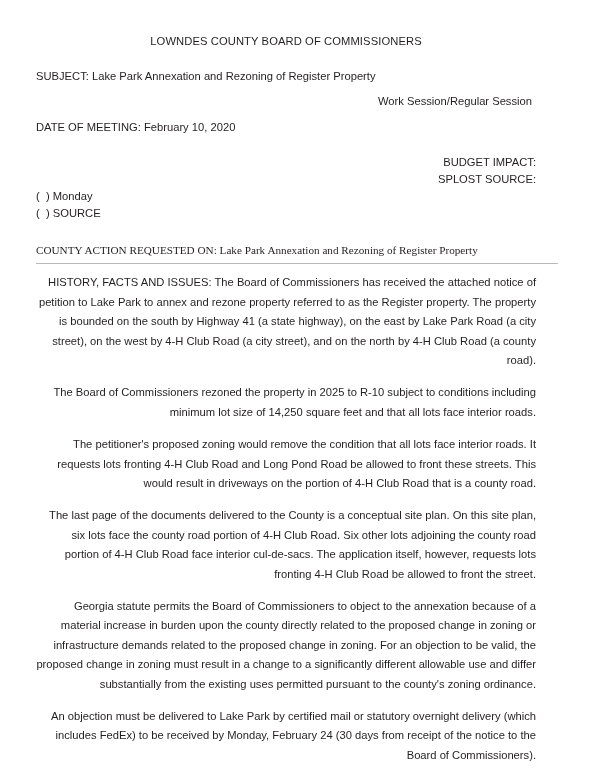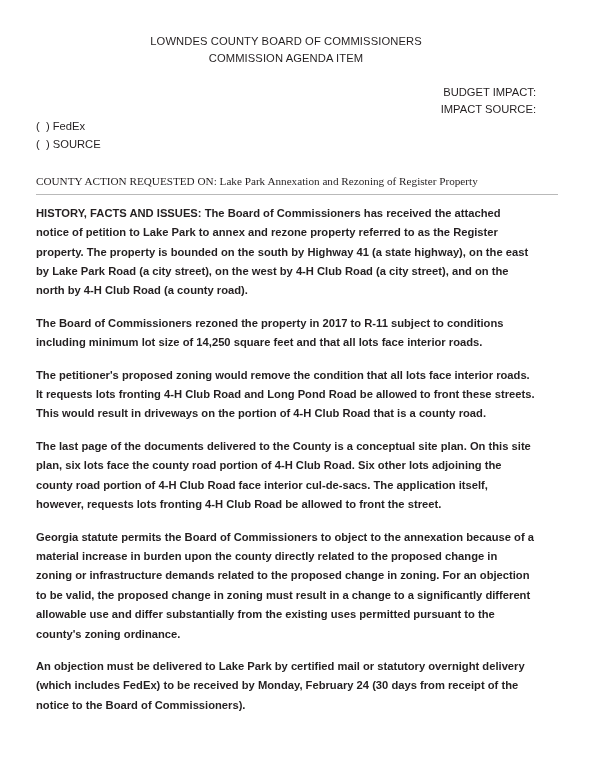--- a/index.html
+++ b/index.html
@@ -93,56 +93,59 @@
     width: 522px;
     margin-top: 1px;
   }
   .body-block {
     margin-top: 9px;
   }
   .para {
     font-size: 11.2px;
     line-height: 19.4px;
     color: #231f20;
-    text-align: left;
+    text-align: right;
     margin: 0 0 13px 0;
     max-width: 526px;
-    font-weight: bold;
   }
   .para:last-child {
     margin-bottom: 0;
   }
 </style>
 </head>
 <body>
 
 <div class="page">
 
   <div class="header">
     <div class="header-line">LOWNDES COUNTY BOARD OF COMMISSIONERS</div>
-    <div class="header-line">COMMISSION AGENDA ITEM</div>
   </div>
 
+  <div class="subject-block">
+    <div class="subject-line">SUBJECT: Lake Park Annexation and Rezoning of Register Property</div>
+    <div class="session-line">Work Session/Regular Session</div>
+    <div class="date-line">DATE OF MEETING: February 10, 2020</div>
+  </div>
 
   <div class="budget-block">
     <div class="budget-line">BUDGET IMPACT:</div>
-    <div class="budget-line">IMPACT SOURCE:</div>
+    <div class="budget-line">SPLOST SOURCE:</div>
     <ul class="fund-list">
-      <li class="fund-item">(  ) FedEx</li>
+      <li class="fund-item">(  ) Monday</li>
       <li class="fund-item">(  ) SOURCE</li>
     </ul>
   </div>
 
   <div class="action-section">
     <div class="action-line">COUNTY ACTION REQUESTED ON: Lake Park Annexation and Rezoning of Register Property</div>
     <div class="rule"></div>
   </div>
 
   <div class="body-block">
     <p class="para">HISTORY, FACTS AND ISSUES: The Board of Commissioners has received the attached notice of petition to Lake Park to annex and rezone property referred to as the Register property. The property is bounded on the south by Highway 41 (a state highway), on the east by Lake Park Road (a city street), on the west by 4-H Club Road (a city street), and on the north by 4-H Club Road (a county road).</p>
-    <p class="para">The Board of Commissioners rezoned the property in 2017 to R-11 subject to conditions including minimum lot size of 14,250 square feet and that all lots face interior roads.</p>
+    <p class="para">The Board of Commissioners rezoned the property in 2025 to R-10 subject to conditions including minimum lot size of 14,250 square feet and that all lots face interior roads.</p>
     <p class="para">The petitioner's proposed zoning would remove the condition that all lots face interior roads. It requests lots fronting 4-H Club Road and Long Pond Road be allowed to front these streets. This would result in driveways on the portion of 4-H Club Road that is a county road.</p>
     <p class="para">The last page of the documents delivered to the County is a conceptual site plan. On this site plan, six lots face the county road portion of 4-H Club Road. Six other lots adjoining the county road portion of 4-H Club Road face interior cul-de-sacs. The application itself, however, requests lots fronting 4-H Club Road be allowed to front the street.</p>
     <p class="para">Georgia statute permits the Board of Commissioners to object to the annexation because of a material increase in burden upon the county directly related to the proposed change in zoning or infrastructure demands related to the proposed change in zoning. For an objection to be valid, the proposed change in zoning must result in a change to a significantly different allowable use and differ substantially from the existing uses permitted pursuant to the county's zoning ordinance.</p>
     <p class="para">An objection must be delivered to Lake Park by certified mail or statutory overnight delivery (which includes FedEx) to be received by Monday, February 24 (30 days from receipt of the notice to the Board of Commissioners).</p>
   </div>
 
 </div>
 
 </body></html>

